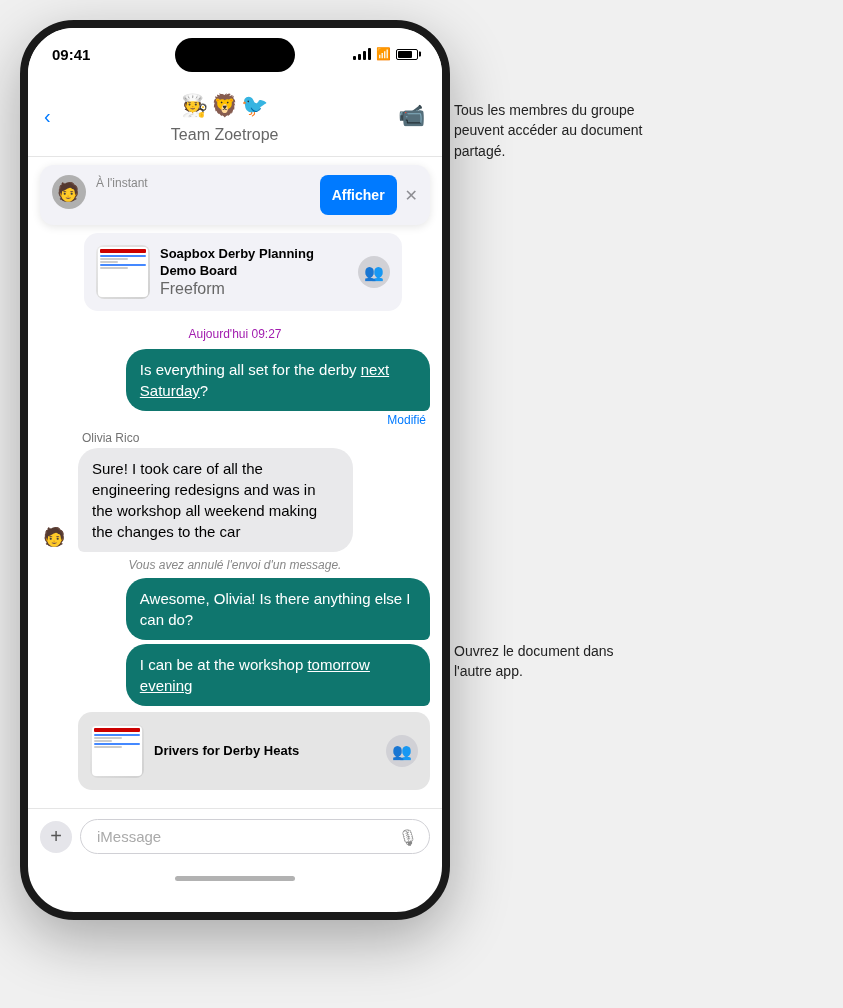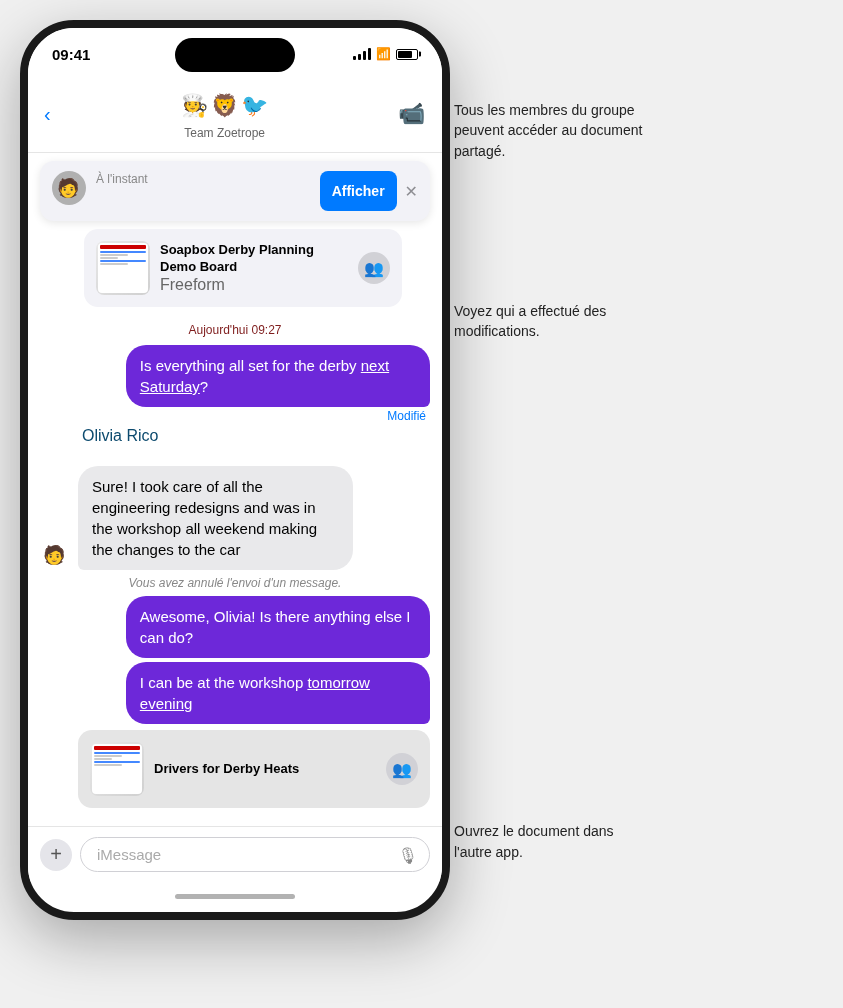--- a/index.html
+++ b/index.html
@@ -143,21 +143,21 @@
       display: flex;
       align-items: center;
       justify-content: center;
       overflow: hidden;
     }
     .avatar:first-child { margin-left: 0; }
     .avatar-emoji {
       font-size: 22px;
     }
     .group-name {
-      font-size: 12px;
+      font-size: 16px;
       color: #666;
       margin-top: 2px;
     }
     .video-icon {
       color: #007AFF;
       font-size: 22px;
     }
     
     .notification-banner {
       background: #f2f2f7;
@@ -266,21 +266,21 @@
       color: #555;
     }
     
     .chat-area {
       padding: 4px 12px;
       overflow-y: auto;
     }
     .timestamp-label {
       text-align: center;
       font-size: 12px;
-      color: #7f1d1d;
+      color: #a21caf;
       margin: 8px 0;
     }
     .message-row {
       display: flex;
       flex-direction: column;
       margin-bottom: 4px;
     }
     .message-row.outgoing {
       align-items: flex-end;
     }
@@ -295,35 +295,35 @@
       bottom: 0;
       width: 30px;
       height: 30px;
       border-radius: 50%;
       font-size: 18px;
       display: flex;
       align-items: center;
       justify-content: center;
     }
     .sender-name {
-      font-size: 16px;
-      color: #0c4a6e;
-      margin-bottom: 21px;
+      font-size: 12px;
+      color: #737373;
+      margin-bottom: 3px;
       margin-left: 4px;
     }
     .bubble {
       max-width: 78%;
       padding: 10px 14px;
       border-radius: 20px;
       font-size: 15px;
       line-height: 1.4;
       color: #000;
     }
     .bubble.outgoing {
-      background: #6d28d9;
+      background: #0f766e;
       color: white;
       border-bottom-right-radius: 6px;
     }
     .bubble.incoming {
       background: #e9e9eb;
       color: #000;
       border-bottom-left-radius: 6px;
     }
     .bubble a, .bubble .underline-link {
       color: white;
@@ -574,20 +574,17 @@
       </div>
     </div>
 
     <div class="home-indicator"></div>
   </div>
 
   <div class="callouts-area" style="padding-top: 40px;">
     <div class="callout-block" style="margin-top: 30px;">
       <div class="callout-text">Tous les membres du groupe peuvent accéder au document partagé.</div>
     </div>
-    <div class="callout-block" style="margin-top: 120px;">
-      <div class="callout-text">Voyez qui a effectué des modifications.</div>
-    </div>
     <div class="callout-block" style="margin-top: 460px;">
       <div class="callout-text">Ouvrez le document dans l'autre app.</div>
     </div>
   </div>
 </div>
 
 </body></html>

